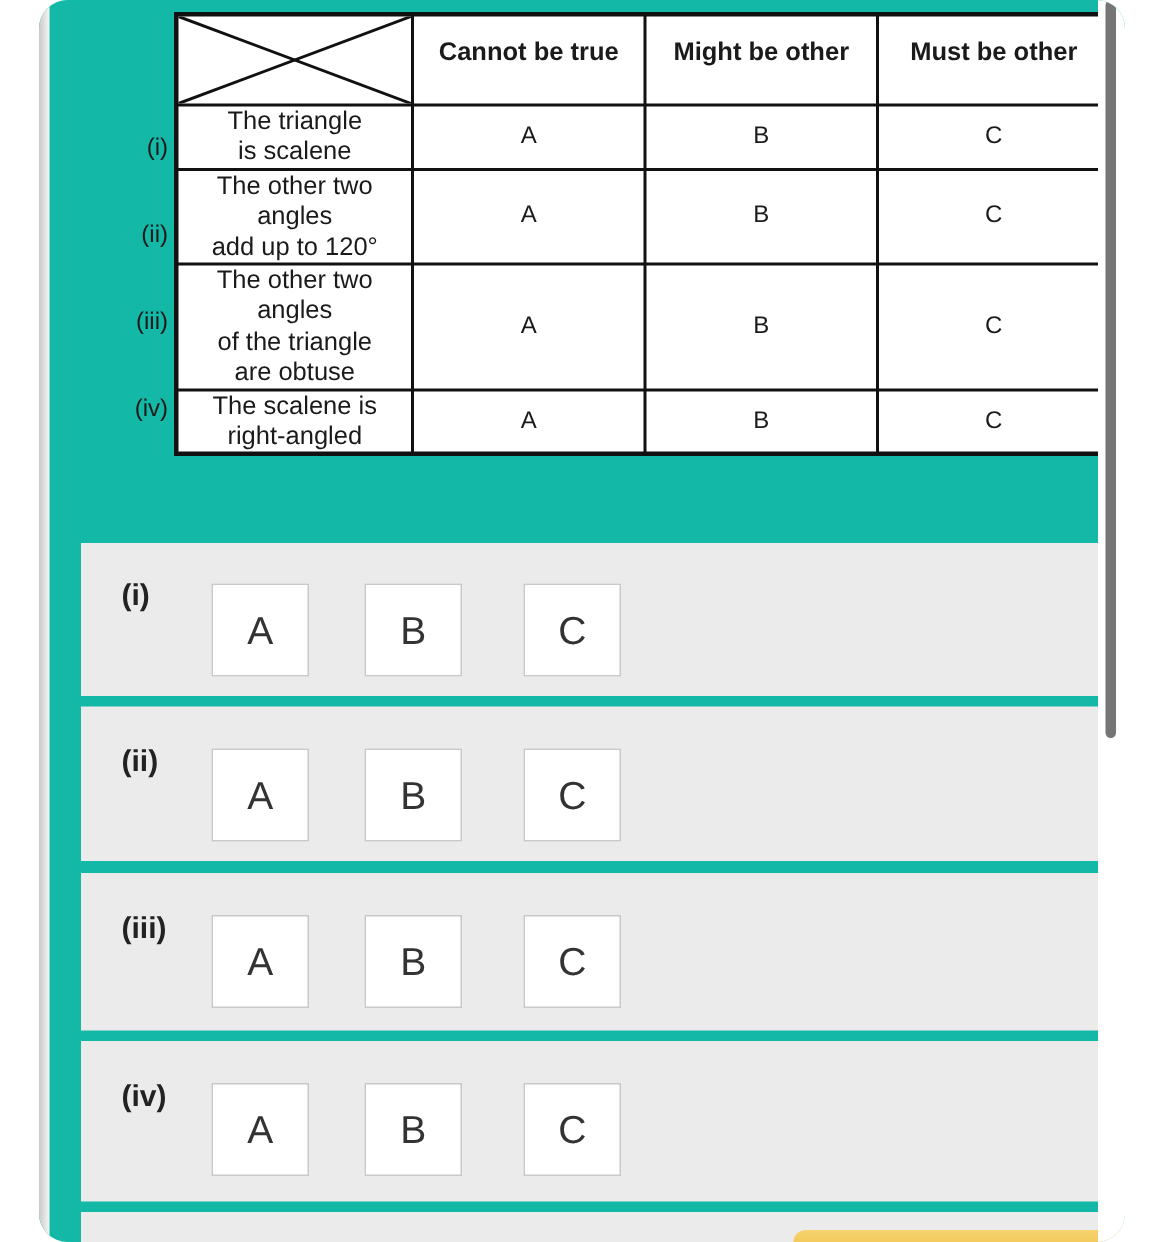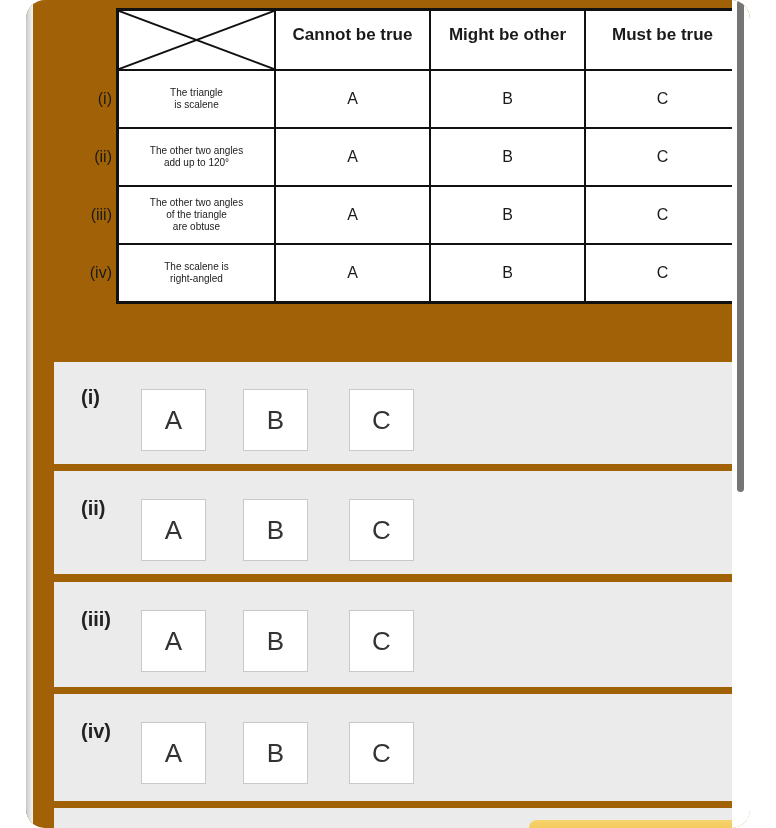--- a/index.html
+++ b/index.html
@@ -3,21 +3,21 @@
 <meta charset="utf-8">
 <style>
   * { box-sizing: border-box; margin: 0; padding: 0; }
   html, body { background: #ffffff; }
   body { font-family: "Liberation Sans", "DejaVu Sans", sans-serif; }
 
   .page {
     position: relative;
     width: 724px;
     height: 828px;
-    background: #a16207;
+    background: #14b8a6;
     overflow: hidden;
     margin: 0 auto;
     border-radius: 19px;
   }
 
   
   .left-edge {
     position: absolute;
     left: 0; top: 0;
     width: 7px; height: 100%;
@@ -45,21 +45,21 @@
     color: #1a1a1a;
   }
   .cell.head {
     font-weight: bold;
     font-size: 17px;
     padding-bottom: 10px;
   }
   .cell.corner { padding: 0; position: relative; }
   .cell.corner svg { position: absolute; left: 0; top: 0; width: 100%; height: 100%; }
   .cell.stmt {
-    font-size: 10px;
+    font-size: 17px;
     line-height: 1.2;
     white-space: pre-line;
   }
   .cell.opt { font-size: 16px; }
 
   .row-label {
     position: absolute;
     left: 36px;
     width: 50px;
     height: 56px;
@@ -137,21 +137,21 @@
   <div class="qtable">
 
     <div class="cell corner">
       <svg viewBox="0 0 100 100" preserveAspectRatio="none">
         <line x1="0" y1="0" x2="100" y2="100" stroke="#111111" stroke-width="2" vector-effect="non-scaling-stroke"></line>
         <line x1="0" y1="100" x2="100" y2="0" stroke="#111111" stroke-width="2" vector-effect="non-scaling-stroke"></line>
       </svg>
     </div>
     <div class="cell head">Cannot be true</div>
     <div class="cell head">Might be other</div>
-    <div class="cell head">Must be true</div>
+    <div class="cell head">Must be other</div>
 
     <div class="cell stmt">The triangle
 is scalene</div>
     <div class="cell opt">A</div>
     <div class="cell opt">B</div>
     <div class="cell opt">C</div>
 
     <div class="cell stmt">The other two angles
 add up to 120°</div>
     <div class="cell opt">A</div>

